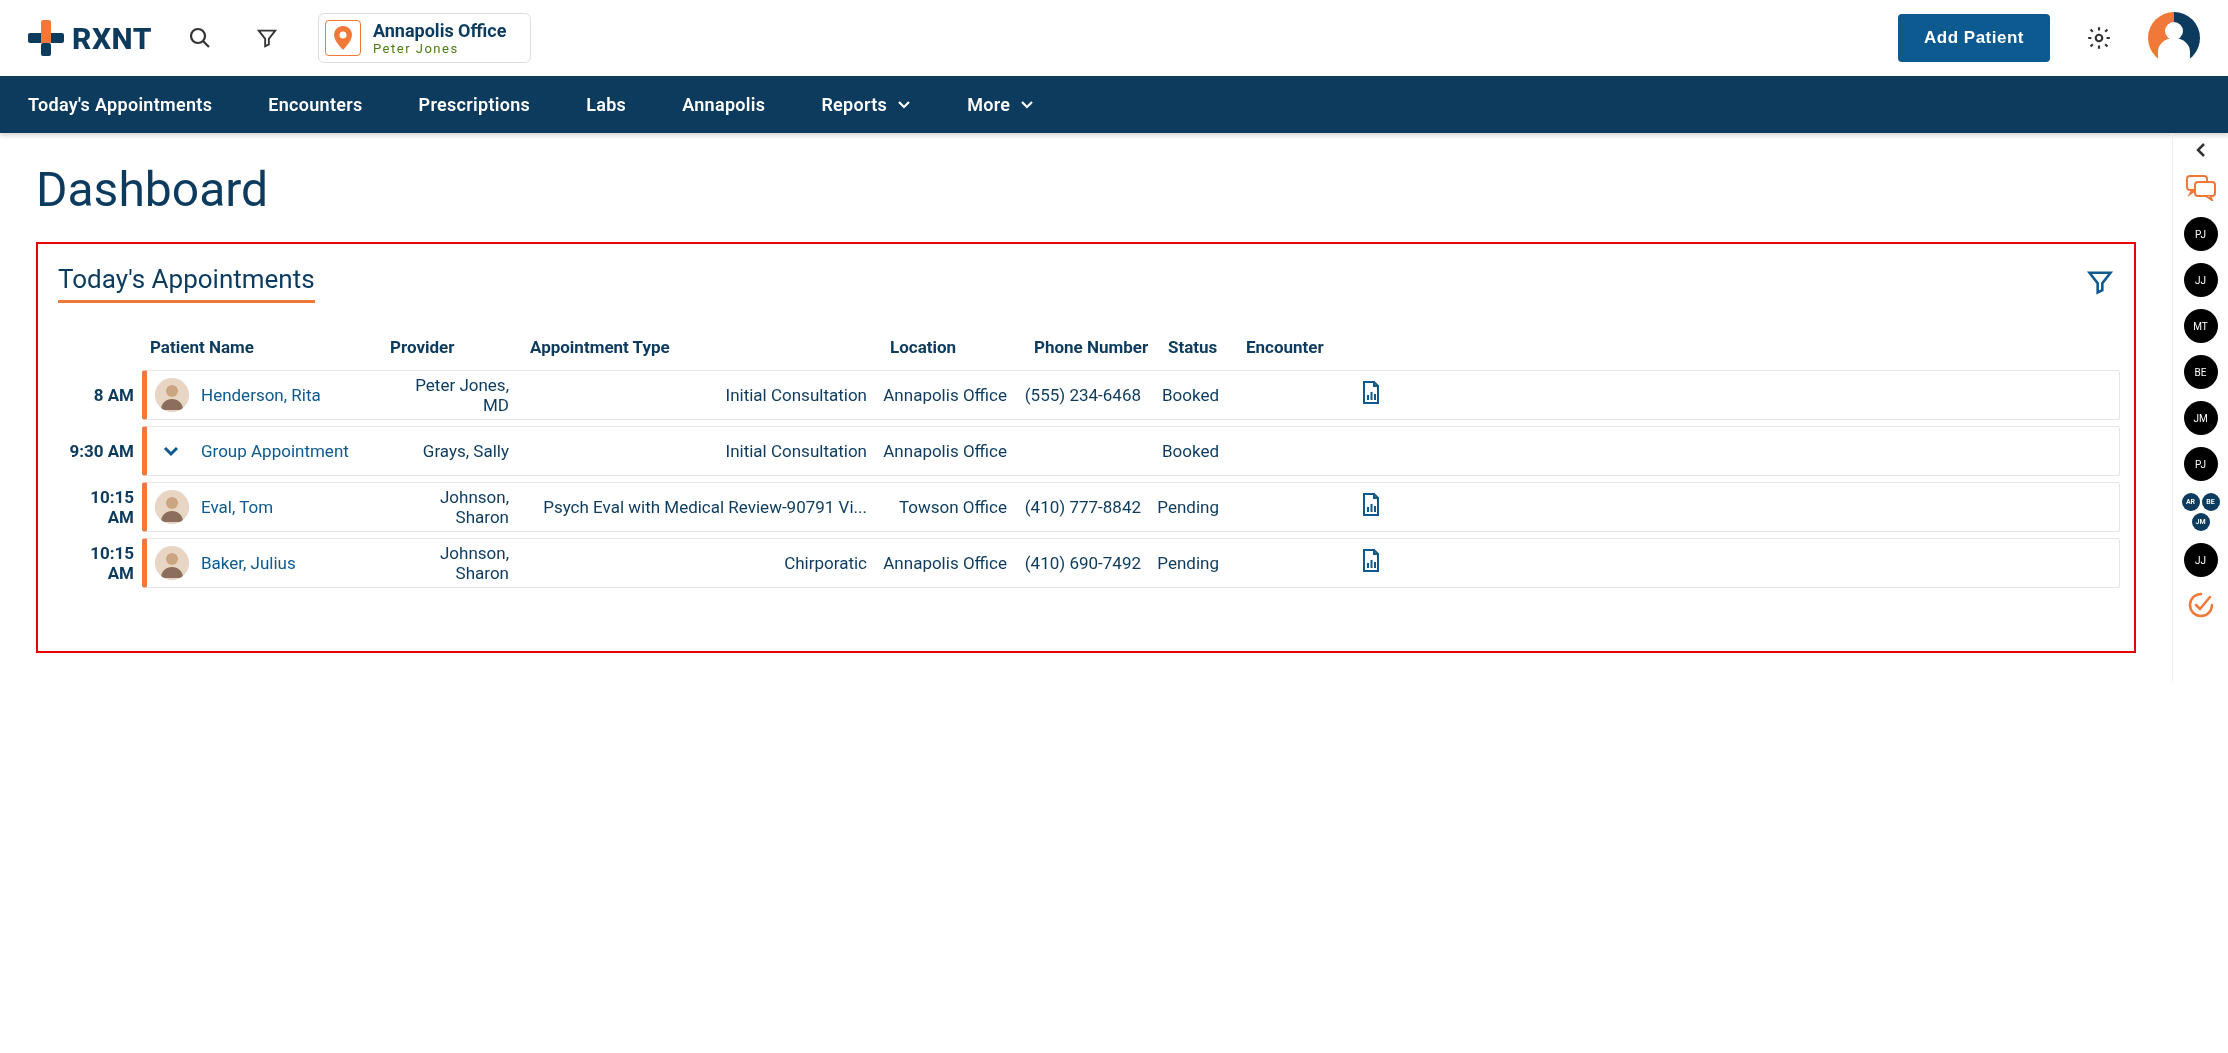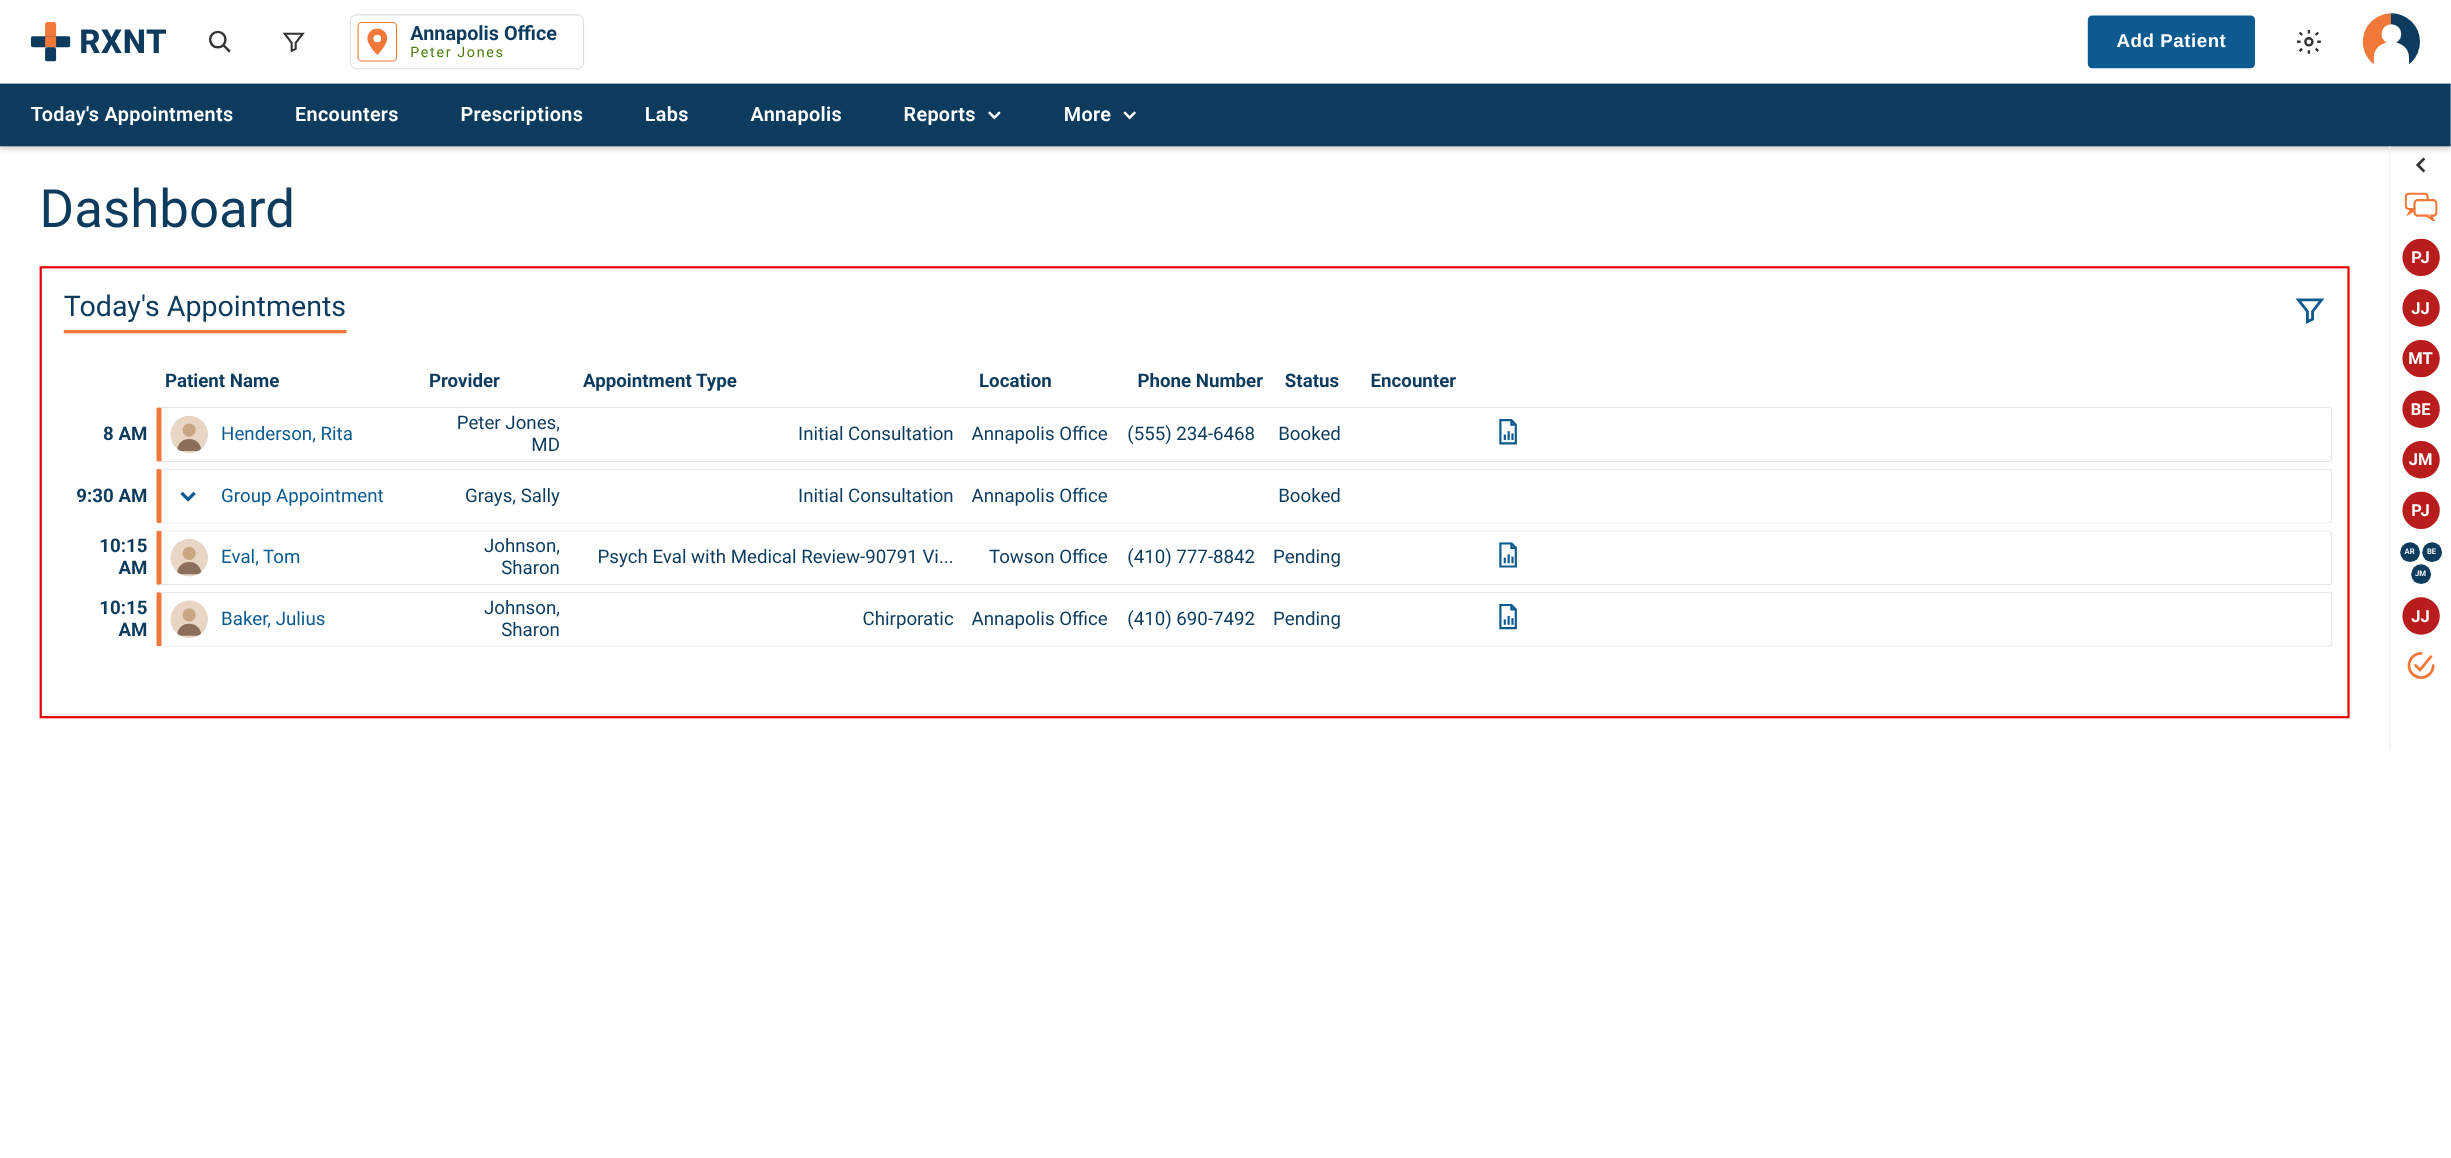--- a/index.html
+++ b/index.html
@@ -57,21 +57,21 @@
     .pat-link { color: #0c5a8f; cursor: pointer; }
     .pat-avatar { width: 34px; height: 34px; border-radius: 50%; background: #ddd; display: flex; align-items: center; justify-content: center; flex-shrink: 0; overflow: hidden; }
     .pat-avatar svg { width: 34px; height: 34px; }
     .grp-chev { width: 20px; height: 20px; display: flex; align-items: center; justify-content: center; margin-left: 6px; margin-right: 8px; }
     .enc-icon { display: inline-flex; cursor: pointer; }
     
     
     .side-rail { width: 56px; border-left: 1px solid #eee; display: flex; flex-direction: column; align-items: center; padding-top: 8px; gap: 12px; }
     .rail-chev { cursor: pointer; }
     .rail-chat { cursor: pointer; }
-    .rail-badge { width: 34px; height: 34px; border-radius: 50%; background: #b91c1c; color: #fff; font-size: 15px; font-weight: 700; display: flex; align-items: center; justify-content: center; cursor: pointer; }
+    .rail-badge { width: 34px; height: 34px; border-radius: 50%; background: #000000; color: #fff; font-size: 10px; font-weight: 400; display: flex; align-items: center; justify-content: center; cursor: pointer; }
     .rail-mini-group { display: flex; gap: 2px; flex-wrap: wrap; justify-content: center; width: 40px; }
     .rail-mini { width: 18px; height: 18px; border-radius: 50%; background: #0c3b5e; color: #fff; font-size: 7px; font-weight: 600; display: flex; align-items: center; justify-content: center; }
     .rail-check { cursor: pointer; margin-top: 2px; }
     
     .spacer { flex: 1; }
   </style>
 </head>
 <body>
 
 <div class="header">

